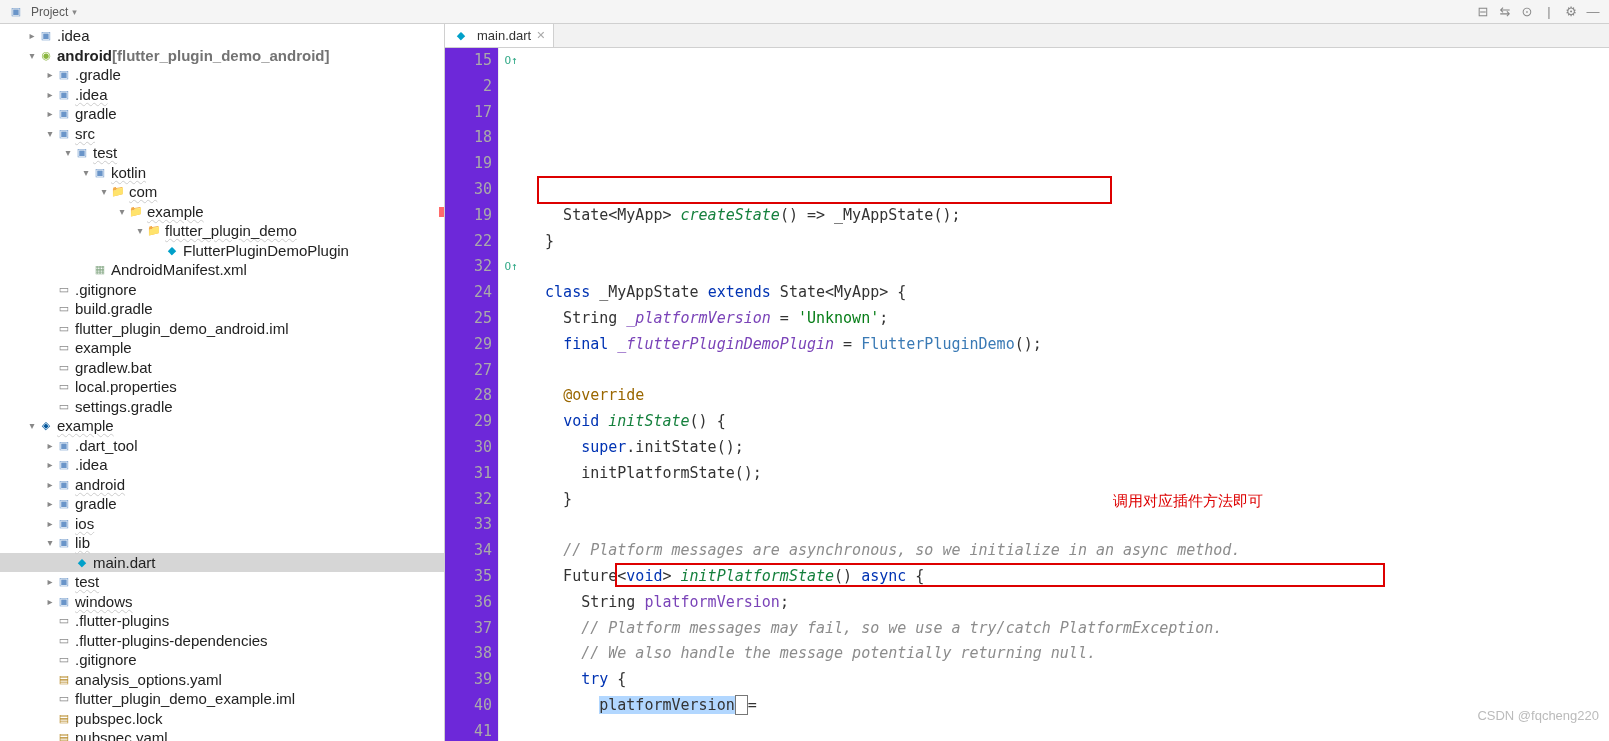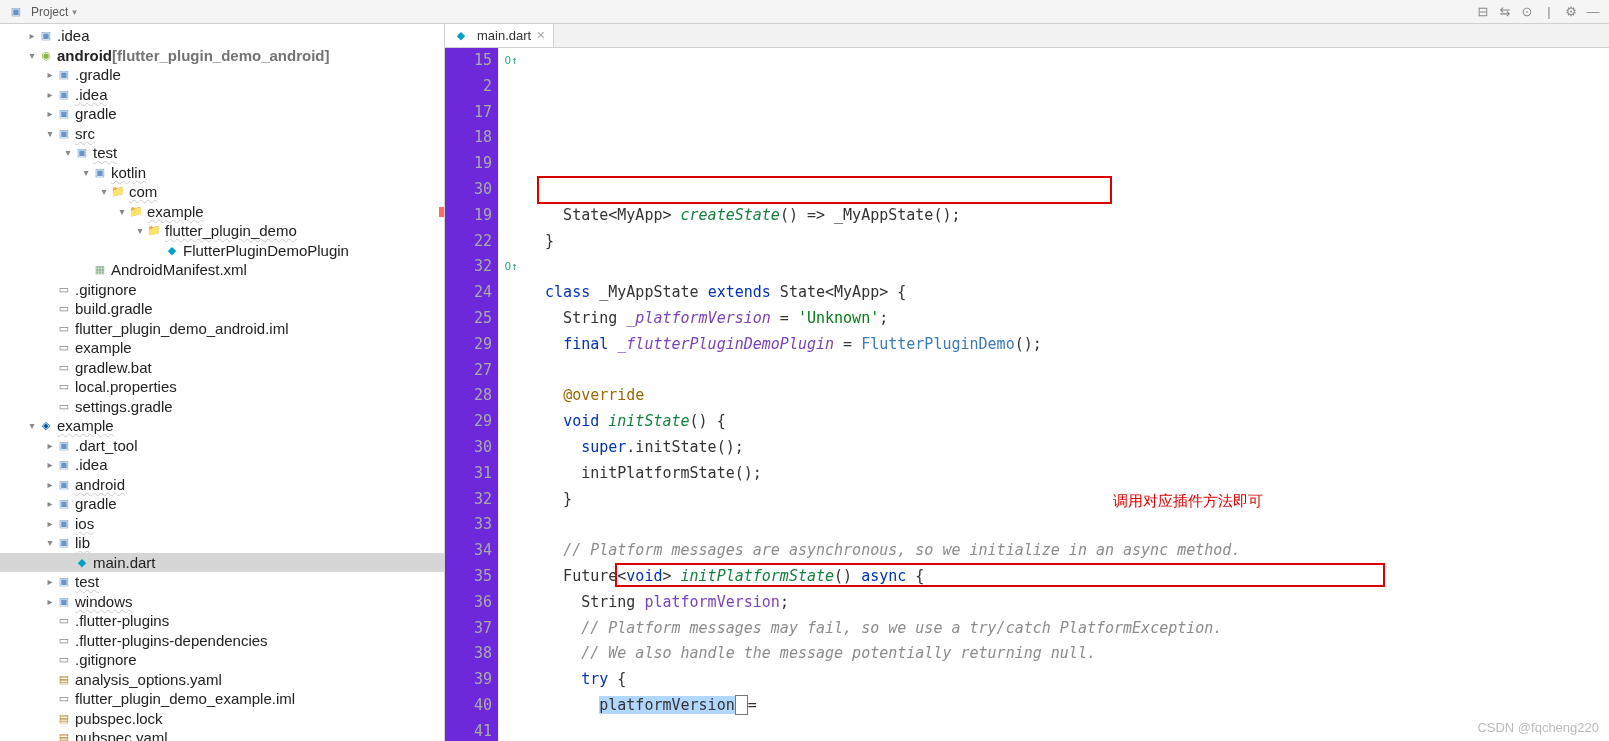--- a/index.html
+++ b/index.html
@@ -43,21 +43,21 @@
 .marks { width:24px; background:#fff; }
 .marks div { height:25.8px; display:flex; align-items:center; justify-content:center; font-size:11px; }
 .o-override { color:#3a8; }
 .code { flex:1; white-space:pre; position:relative; padding-left:4px; }
 .code .ln { height:25.8px; }
 .kw { color:#0033b3; } .ident { color:#7a43b8; font-style:italic; } .str { color:#067d17; } .call { color:#15803d; font-style:italic; } .com { color:#8c8c8c; font-style:italic; }
 .highlight-sel { background:#b2d7ff; }
 .caret-box { border:1px solid #777; padding:0 1px; }
 .annot-red { color:#d00; font-family:SimSun,"Microsoft YaHei",sans-serif; font-size:15px; }
 .box-red { position:absolute; border:2px solid #d00; pointer-events:none; }
-.wm { position:absolute; right:10px; bottom:6px; color:#bbb; font-size:13px; font-family:Arial; }
+.wm { position:absolute; right:10px; bottom:18px; color:#bbb; font-size:13px; font-family:Arial; }
 </style>
 </head>
 <body>
 
 <div class="root">
   <div class="topbar">
     <div class="proj-label">
       <span class="ic fold-blue">▣</span>
       <span>Project</span>
       <span style="font-size:9px;color:#888;">▾</span>

